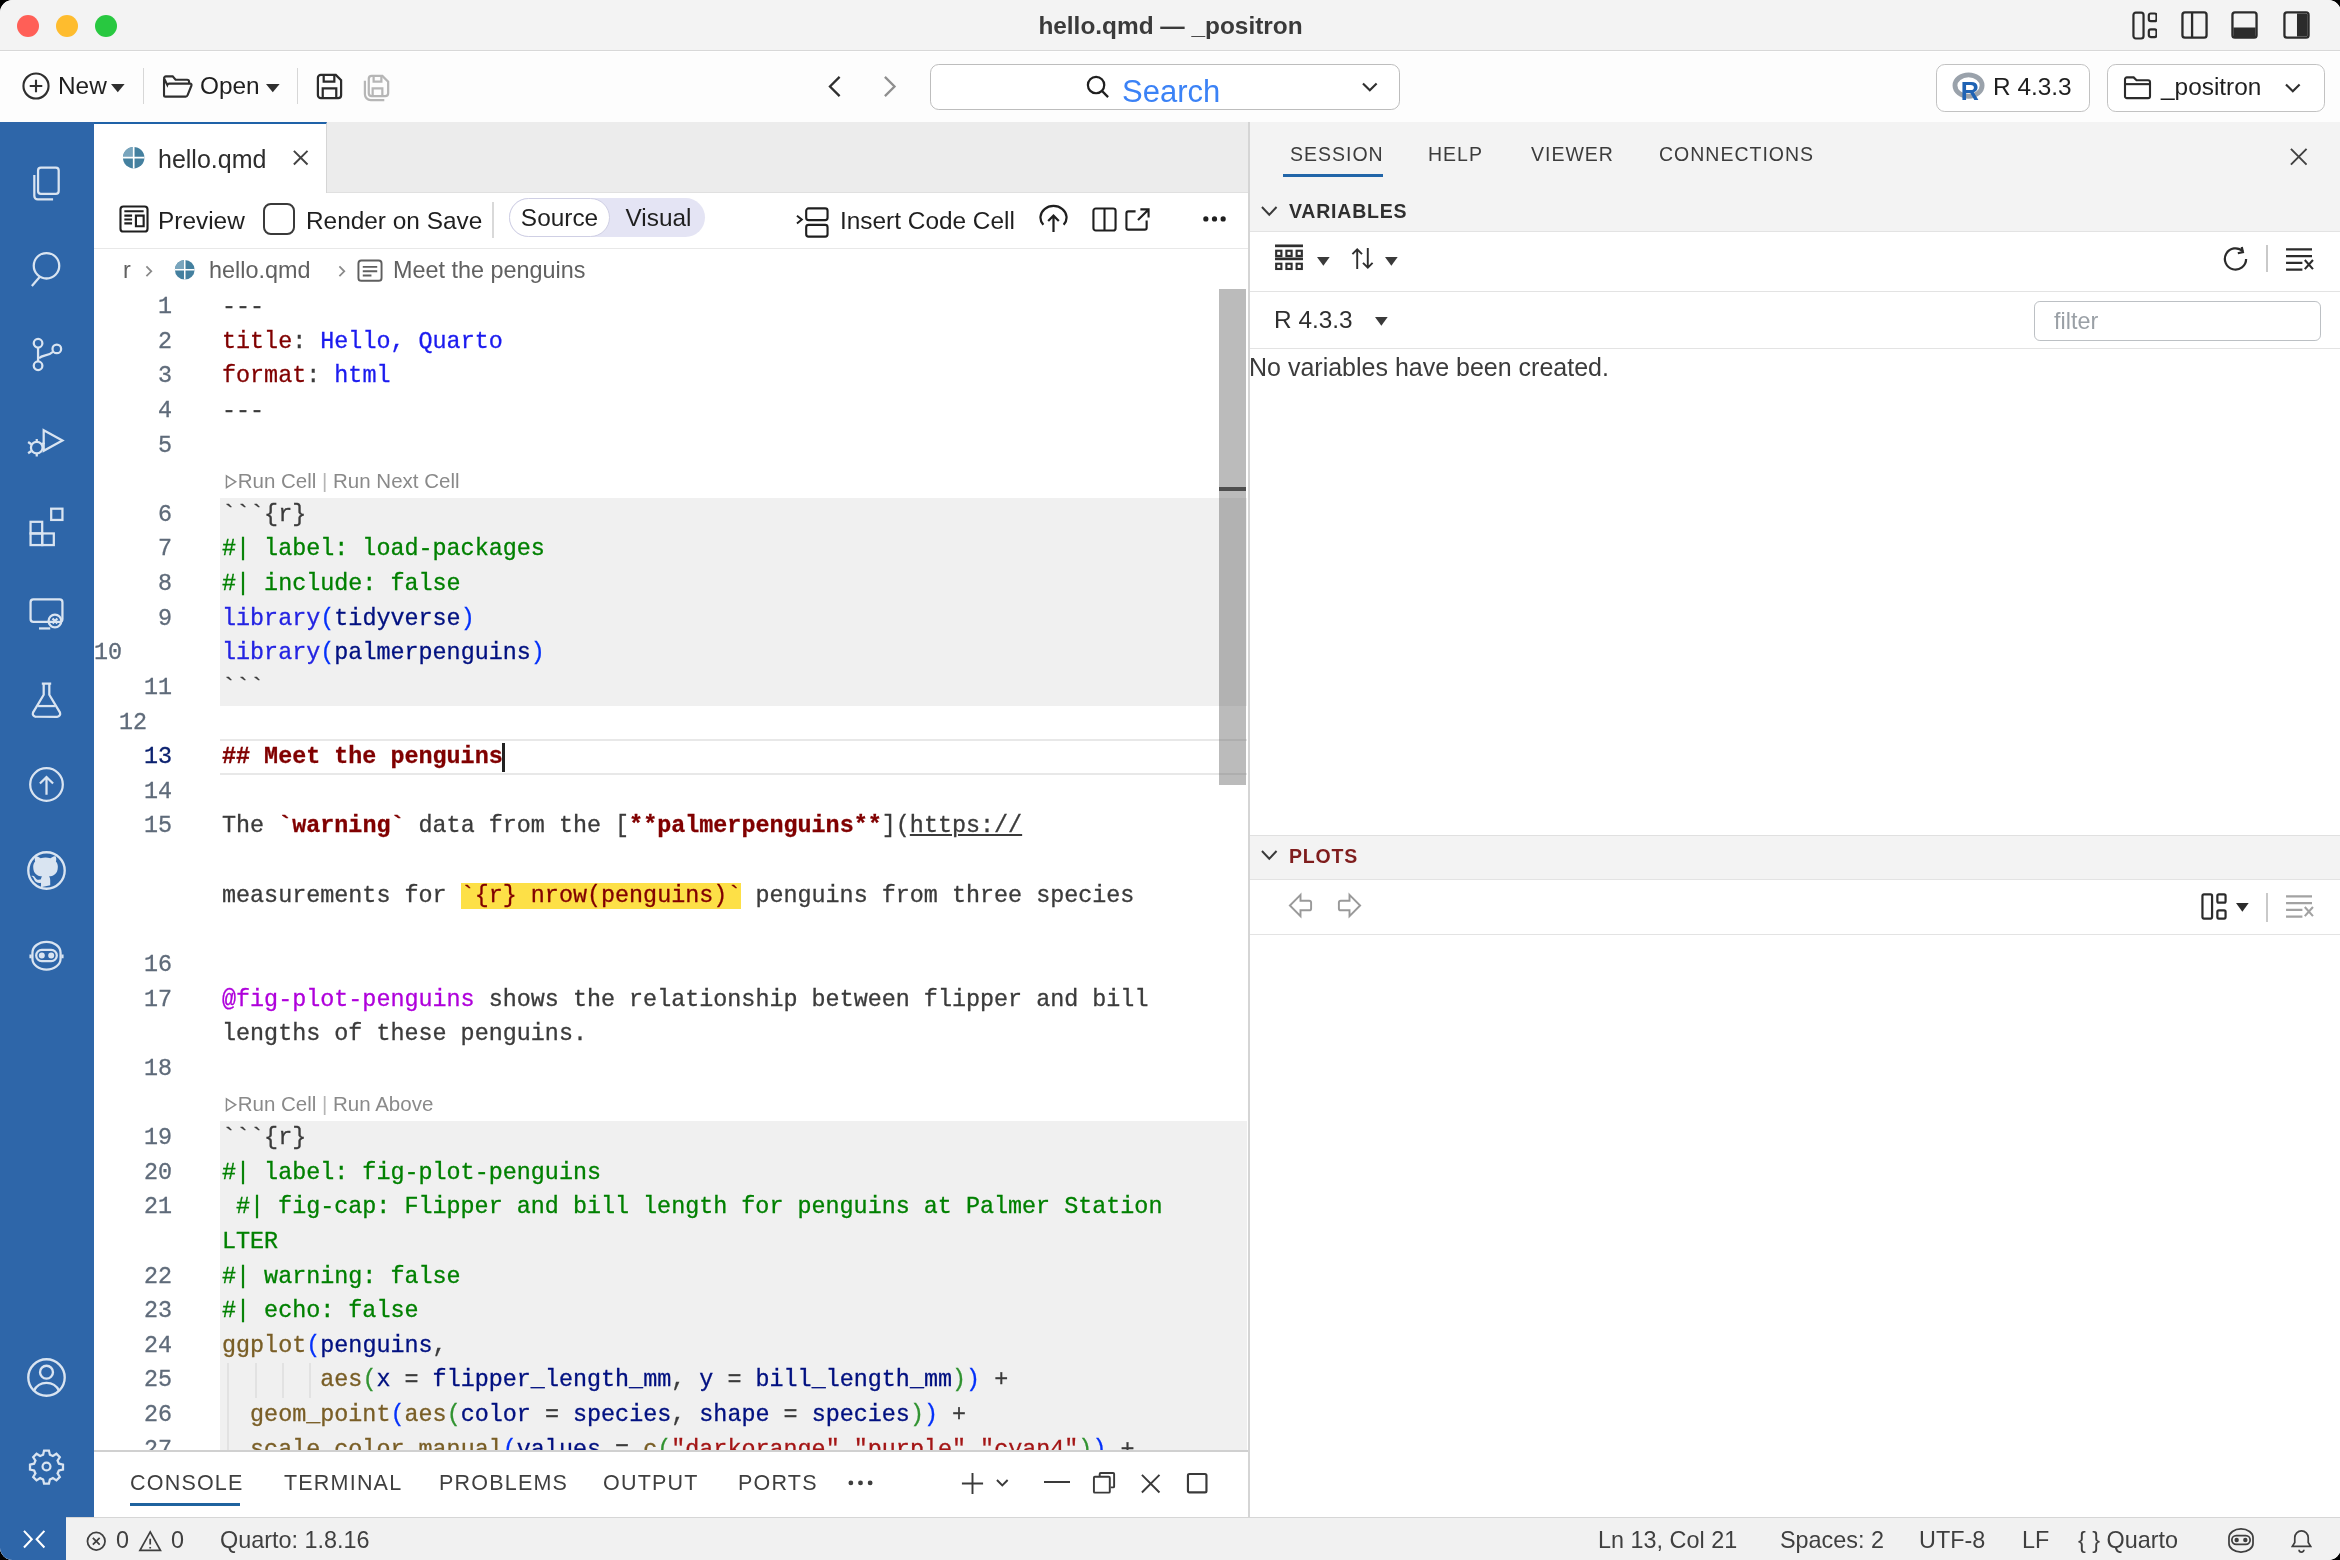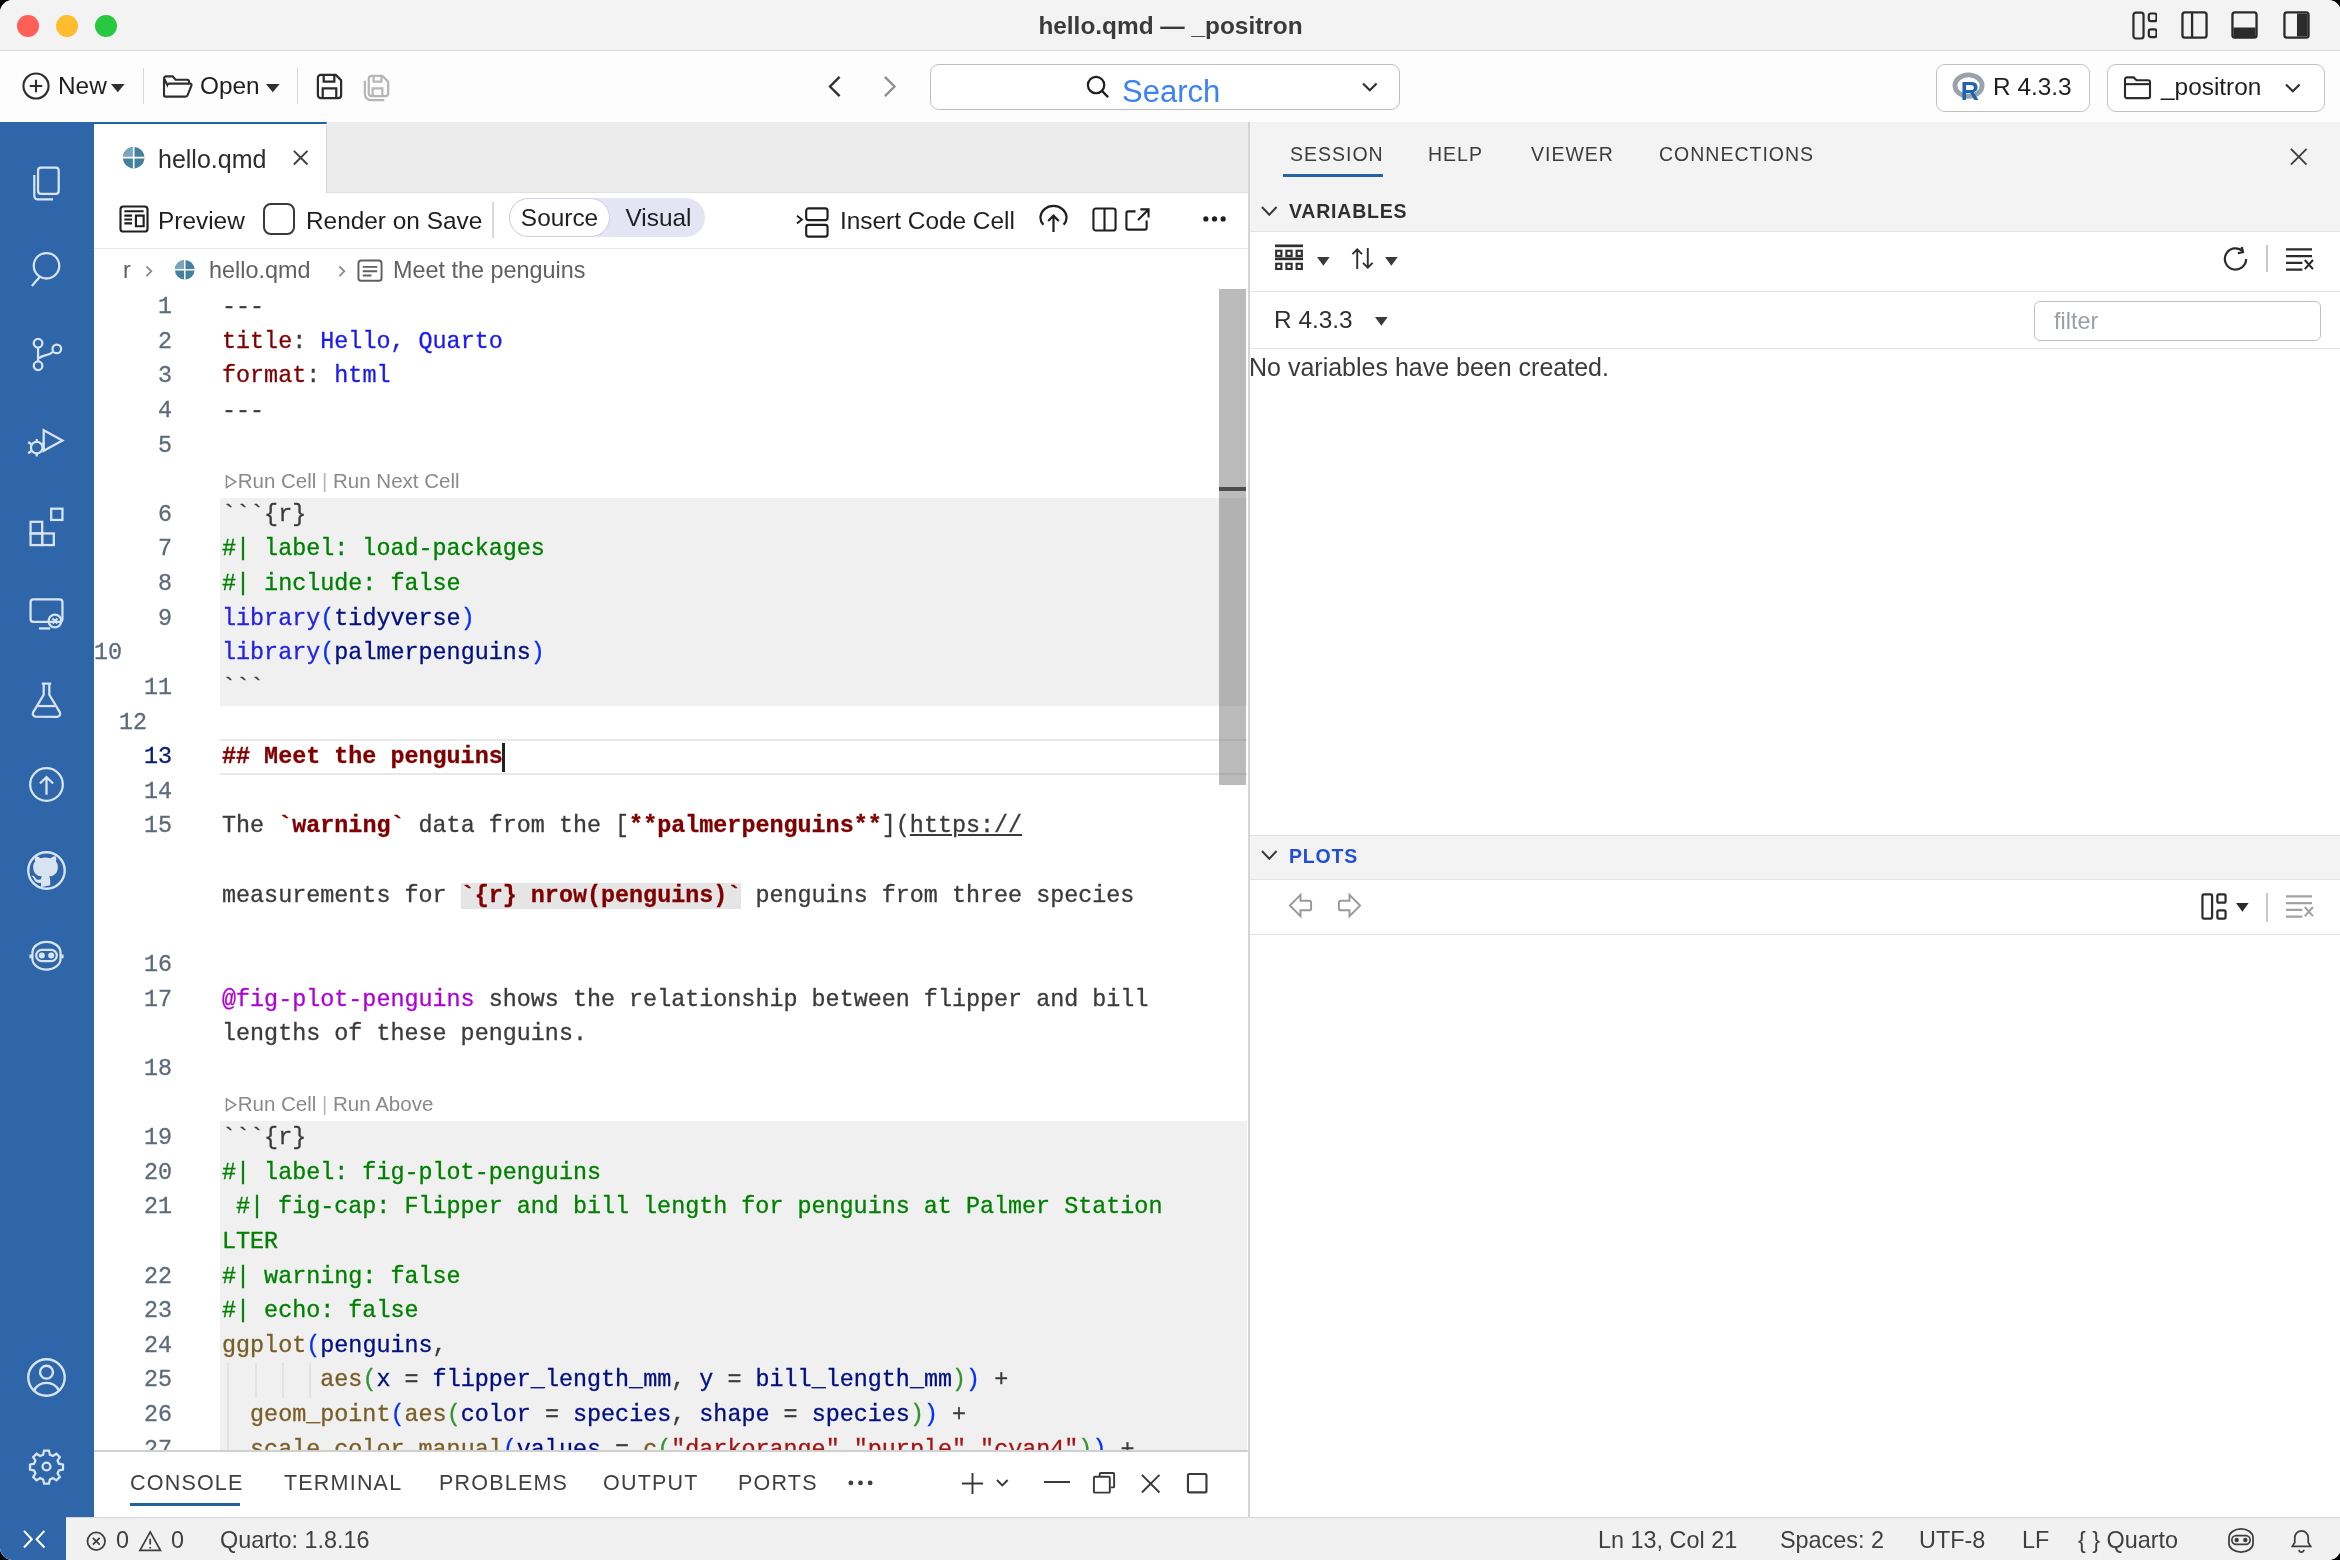--- a/index.html
+++ b/index.html
@@ -357,21 +357,21 @@
 <div class="a mono" style="left:94px;top:636px;width:78px;text-align:left;color:#5f6b7a">10</div>
 <div class="a mono" style="left:222px;top:636px"><span style="color:#2323e2">library</span><span style="color:#0431fa">(</span><span style="color:#001080">palmerpenguins</span><span style="color:#0431fa">)</span></div>
 <div class="a mono" style="left:94px;top:671px;width:78px;text-align:right;color:#5f6b7a">11</div>
 <div class="a mono" style="left:222px;top:671px"><span style="color:#3b3b3b">```</span></div>
 <div class="a mono" style="left:94px;top:706px;width:78px;text-align:center;color:#5f6b7a">12</div>
 <div class="a mono" style="left:94px;top:740px;width:78px;text-align:right;color:#0b216f">13</div>
 <div class="a mono" style="left:222px;top:740px"><span style="color:#800000;font-weight:bold">## Meet the penguins</span></div>
 <div class="a mono" style="left:94px;top:775px;width:78px;text-align:right;color:#5f6b7a">14</div>
 <div class="a mono" style="left:94px;top:809px;width:78px;text-align:right;color:#5f6b7a">15</div>
 <div class="a mono" style="left:222px;top:809px"><span style="color:#3b3b3b">The </span><span style="color:#800000;font-weight:bold">`warning`</span><span style="color:#3b3b3b"> data from the [</span><span style="color:#800000;font-weight:bold">**palmerpenguins**</span><span style="color:#3b3b3b">](</span><span style="color:#3b3b3b;text-decoration:underline">https://</span></div>
-<div class="a mono" style="left:222px;top:879px"><span style="color:#3b3b3b">measurements for </span><span style="color:#800000;font-weight:bold;background:#e5e5e5">`{r} nrow(penguins)`</span><span style="color:#3b3b3b"> penguins from three species</span></div>
+<div class="a mono" style="left:222px;top:879px"><span style="color:#3b3b3b">measurements for </span><span style="color:#800000;font-weight:normal;background:#fde047">`{r} nrow(penguins)`</span><span style="color:#3b3b3b"> penguins from three species</span></div>
 <div class="a mono" style="left:94px;top:948px;width:78px;text-align:right;color:#5f6b7a">16</div>
 <div class="a mono" style="left:94px;top:983px;width:78px;text-align:right;color:#5f6b7a">17</div>
 <div class="a mono" style="left:222px;top:983px"><span style="color:#AF00DB">@fig-plot-penguins</span><span style="color:#3b3b3b"> shows the relationship between flipper and bill</span></div>
 <div class="a mono" style="left:222px;top:1017px"><span style="color:#3b3b3b">lengths of these penguins.</span></div>
 <div class="a mono" style="left:94px;top:1052px;width:78px;text-align:right;color:#5f6b7a">18</div>
 <div class="a mono" style="left:94px;top:1121px;width:78px;text-align:right;color:#5f6b7a">19</div>
 <div class="a mono" style="left:222px;top:1121px"><span style="color:#3b3b3b">```{r}</span></div>
 <div class="a mono" style="left:94px;top:1156px;width:78px;text-align:right;color:#5f6b7a">20</div>
 <div class="a mono" style="left:222px;top:1156px"><span style="color:#008000">#| label: fig-plot-penguins</span></div>
 <div class="a mono" style="left:94px;top:1190px;width:78px;text-align:right;color:#5f6b7a">21</div>
@@ -508,21 +508,21 @@
 <div class="a" style="left:2034px;top:301px;width:287px;height:40px;border:1.5px solid #bcc0c4;border-radius:5.9px;background:#fff"></div>
 <div class="a" style="left:2054px;top:308px;font-size:23.4px;color:#9aa0a6">filter</div>
 <div class="a" style="left:1249px;top:353px;width:1091px;text-align:left;font-size:25px;color:#3b3b3b">No variables have been created.</div>
 
 <div class="a" style="left:1249px;top:835px;width:1091px;height:45px;background:#f3f3f3;border-top:1px solid #e0e0e0;border-bottom:1px solid #e3e3e3"></div>
 <div class="a" style="left:1260px;top:849px">
       <svg width="18.5" height="12.7" viewBox="0 0 19 13" fill="none" stroke="#3a3a3a" stroke-width="2">
         <path d="M2 2l7.5 8L17 2"></path>
       </svg>
     </div>
-<div class="a" style="left:1289px;top:845px;font-size:19.5px;font-weight:bold;letter-spacing:0.8px;color:#1d4ed8">PLOTS</div>
+<div class="a" style="left:1289px;top:845px;font-size:19.5px;font-weight:bold;letter-spacing:0.8px;color:#7f1d1d">PLOTS</div>
 <div class="a" style="left:1249px;top:881px;width:1091px;height:54px;background:#fff;border-bottom:1px solid #e3e3e3"></div>
 <div class="a" style="left:1283px;top:892px">
       <svg width="35" height="27" viewBox="0 0 36 28" fill="none" stroke="#999" stroke-width="2">
         <path d="M14 3L3 14l11 11v-6h9a2 2 0 0 0 2-2v-6a2 2 0 0 0-2-2h-9z" transform="translate(4,0)"></path>
       </svg>
     </div>
 <div class="a" style="left:1332px;top:892px">
       <svg width="35" height="27" viewBox="0 0 36 28" fill="none" stroke="#999" stroke-width="2">
         <path d="M22 3l11 11-11 11v-6h-9a2 2 0 0 1-2-2v-6a2 2 0 0 1 2-2h9z" transform="translate(-4,0)"></path>
       </svg>

